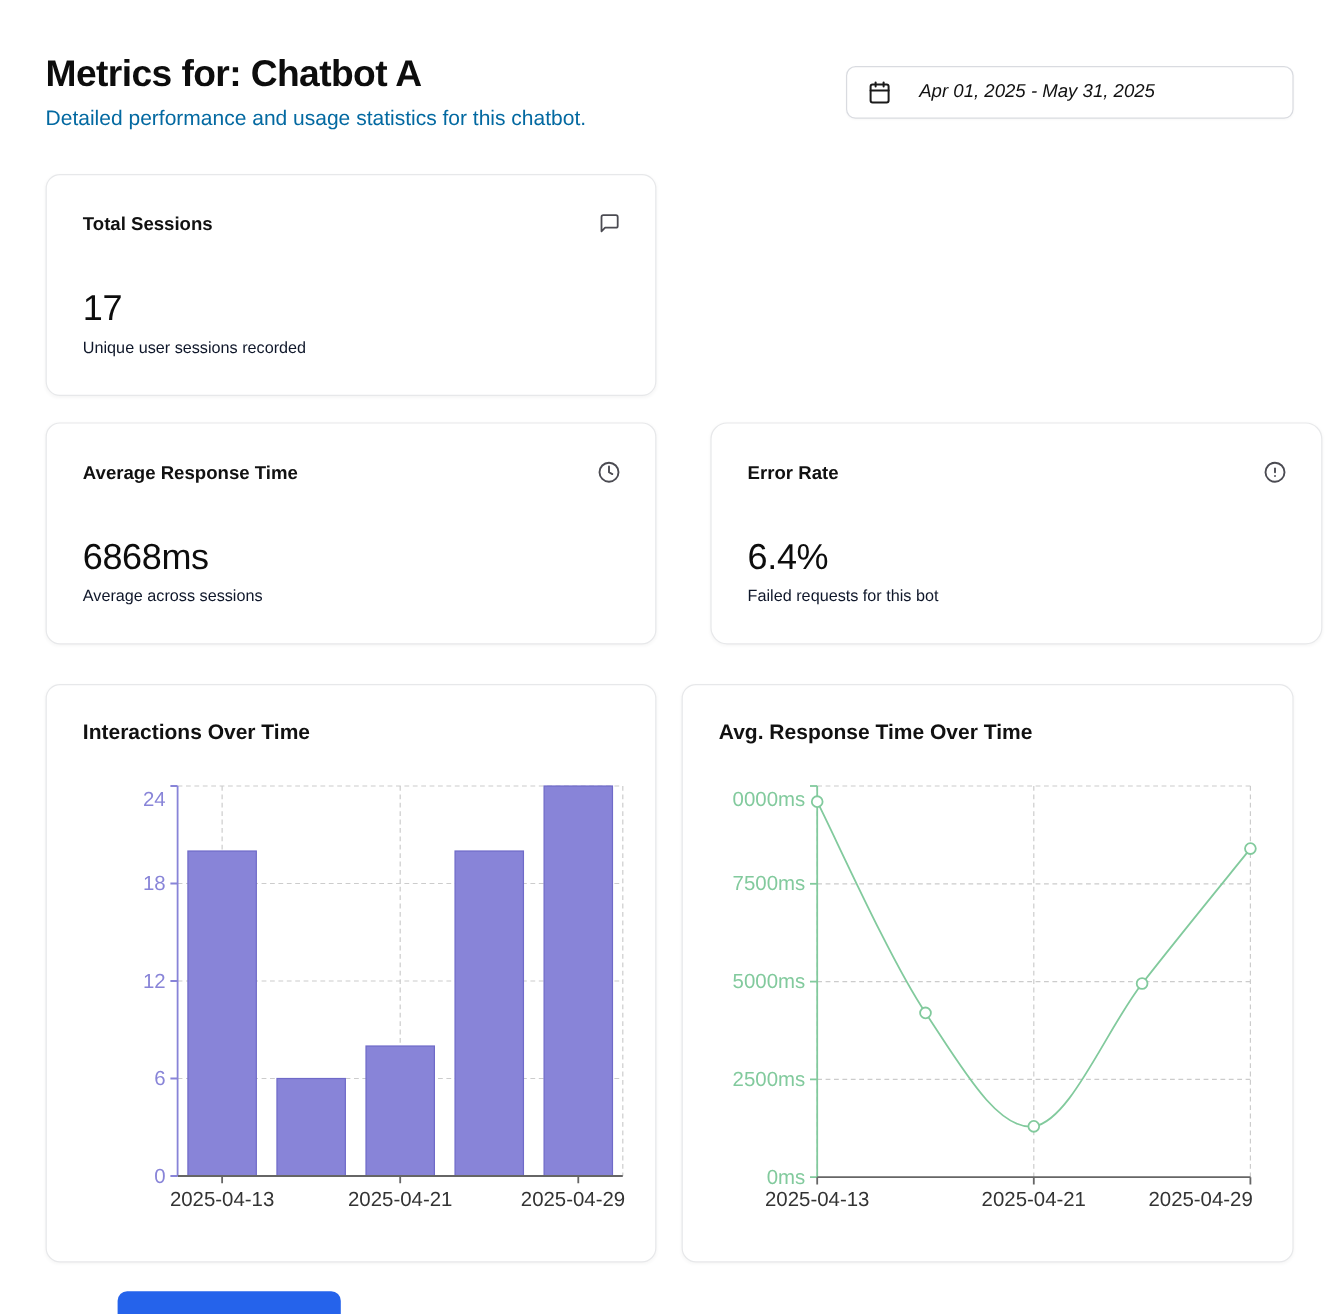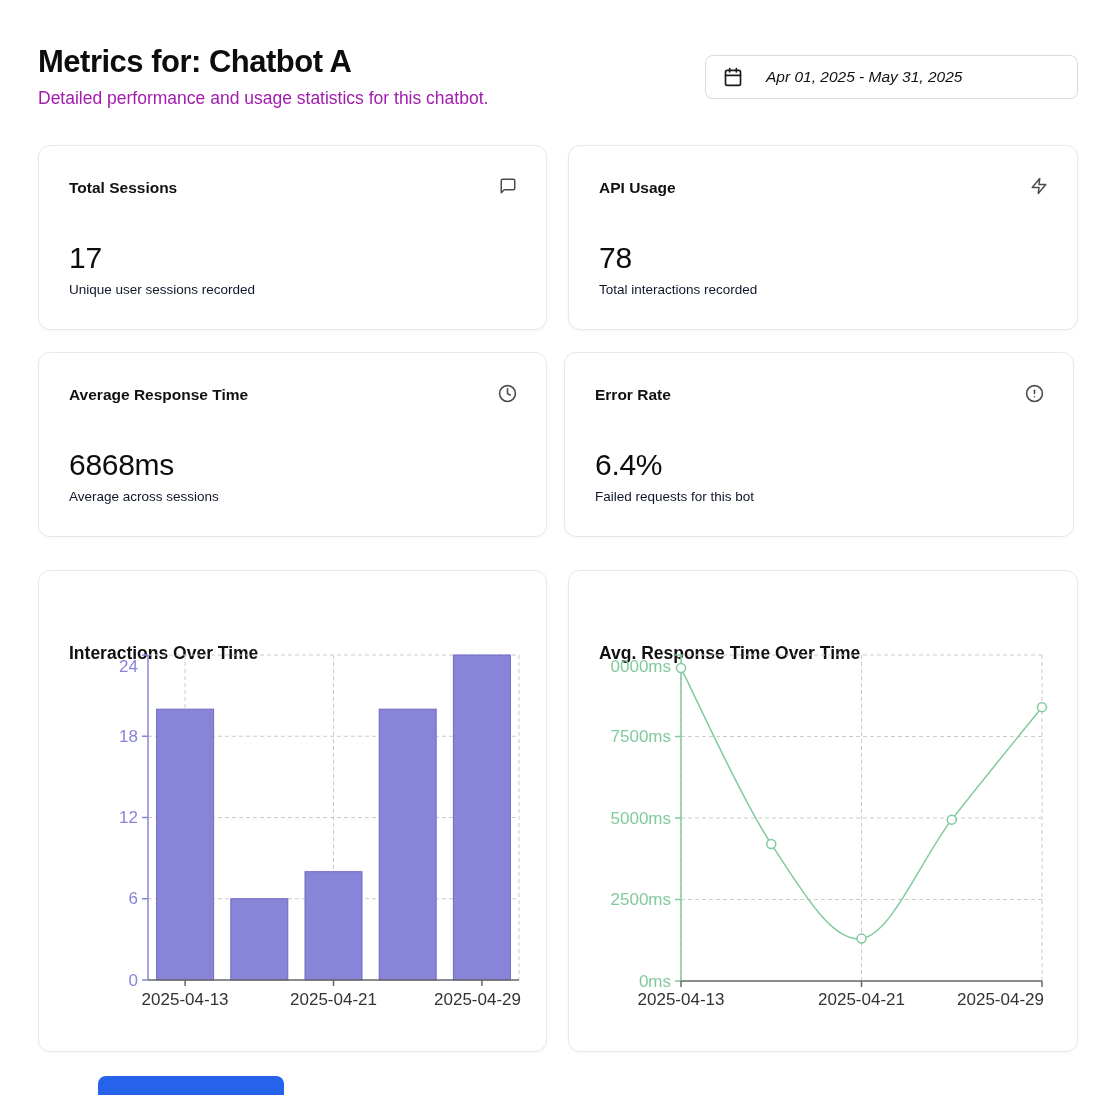--- a/index.html
+++ b/index.html
@@ -2,40 +2,40 @@
 <html><head>
 <meta charset="utf-8">
 <style>
   * { margin:0; padding:0; box-sizing:border-box; }
   html,body { width:1117px; height:1095px; background:#ffffff; overflow:hidden;
               font-family:"Liberation Sans","DejaVu Sans",sans-serif; color:#111; }
   .page { position:relative; width:1117px; height:917px; background:#fff; }
 
   .page-title { position:absolute; left:38px; top:44px; font-size:31px; font-weight:800;
                 letter-spacing:-0.5px; color:#0d0d0d; }
-  .page-subtitle { position:absolute; left:38px; top:88px; font-size:17.5px; color:#a21caf; }
+  .page-subtitle { position:absolute; left:38px; top:88px; font-size:17.5px; color:#0369a1; }
 
   .date-range { position:absolute; left:705px; top:55px; width:373px; height:44px;
                 background:#fff; border:1px solid #d9dbe0; border-radius:8px;
                 display:flex; align-items:center; padding-left:17px; cursor:pointer;
                 font-family:inherit; box-shadow:0 1px 2px rgba(0,0,0,0.03);font-style:italic; }
   .date-range .cal { display:flex; align-items:center; color:#1a1a1a; }
   .date-range .dr-label { margin-left:23px; font-size:15.5px; color:#111; }
 
   .card { position:absolute; background:#fff; border:1px solid #e7e8ea; border-radius:12px;
           box-shadow:0 1px 3px rgba(0,0,0,0.04); }
   .stat-card { width:509px; height:185px; }
   .stat-title { position:absolute; left:30px; top:33px; font-size:15.5px; font-weight:700; color:#111; }
   .stat-icon { position:absolute; right:29px; top:31px; color:#4b4b52; display:flex; }
   .stat-value { position:absolute; left:30px; top:95px; font-size:30px; font-weight:400;
                 letter-spacing:-0.3px; color:#0d0d0d; }
   .stat-desc { position:absolute; left:30px; top:136px; font-size:13.5px; color:#0f172a; }
 
   .chart-card { width:509px; height:482px; }
-  .chart-title { position:absolute; left:30px; top:29px; font-size:17.5px; font-weight:700; color:#111;margin-top:43px; }
+  .chart-title { position:absolute; left:30px; top:29px; font-size:17.5px; font-weight:700; color:#111; }
   .chart-svg { position:absolute; left:0; top:60px; }
 
   .partial-bottom-button { position:absolute; left:98px; top:1076px; width:186px; height:19px;
                            border-radius:8px 8px 0 0; border:none; cursor:pointer; }
 </style>
 </head>
 <body>
 
 <div class="page">
 
@@ -58,44 +58,34 @@
     <div class="stat-title">Total Sessions</div>
     <span class="stat-icon">
       <svg width="18" height="18" viewBox="0 0 24 24" fill="none" stroke="currentColor" stroke-width="2" stroke-linecap="round" stroke-linejoin="round">
         <path d="M21 15a2 2 0 0 1-2 2H7l-4 4V5a2 2 0 0 1 2-2h14a2 2 0 0 1 2 2z"></path>
       </svg>
     </span>
     <div class="stat-value">17</div>
     <div class="stat-desc">Unique user sessions recorded</div>
   </div>
 
-  <div class="card stat-card" style="left:568px; top:145px; width:510px;">
-    <div class="stat-title">API Usage</div>
-    <span class="stat-icon">
-      <svg width="18" height="18" viewBox="0 0 24 24" fill="none" stroke="currentColor" stroke-width="2" stroke-linecap="round" stroke-linejoin="round">
-        <polygon points="13 2 3 14 12 14 11 22 21 10 12 10 13 2"></polygon>
-      </svg>
-    </span>
-    <div class="stat-value">78</div>
-    <div class="stat-desc">Total interactions recorded</div>
-  </div>
 
   <div class="card stat-card" style="left:38px; top:352px;">
     <div class="stat-title">Average Response Time</div>
     <span class="stat-icon">
       <svg width="19" height="19" viewBox="0 0 24 24" fill="none" stroke="currentColor" stroke-width="2" stroke-linecap="round" stroke-linejoin="round">
         <circle cx="12" cy="12" r="10"></circle>
         <polyline points="12 6 12 12 15.5 14"></polyline>
       </svg>
     </span>
     <div class="stat-value">6868ms</div>
     <div class="stat-desc">Average across sessions</div>
   </div>
 
-  <div class="card stat-card" style="left:564px; top:352px; width:510px;">
+  <div class="card stat-card" style="left:592px; top:352px; width:510px;border-radius:14px;">
     <div class="stat-title">Error Rate</div>
     <span class="stat-icon">
       <svg width="19" height="19" viewBox="0 0 24 24" fill="none" stroke="currentColor" stroke-width="2" stroke-linecap="round" stroke-linejoin="round">
         <circle cx="12" cy="12" r="10"></circle>
         <line x1="12" y1="8" x2="12" y2="12"></line>
         <line x1="12" y1="16" x2="12.01" y2="16"></line>
       </svg>
     </span>
     <div class="stat-value">6.4%</div>
     <div class="stat-desc">Failed requests for this bot</div>

